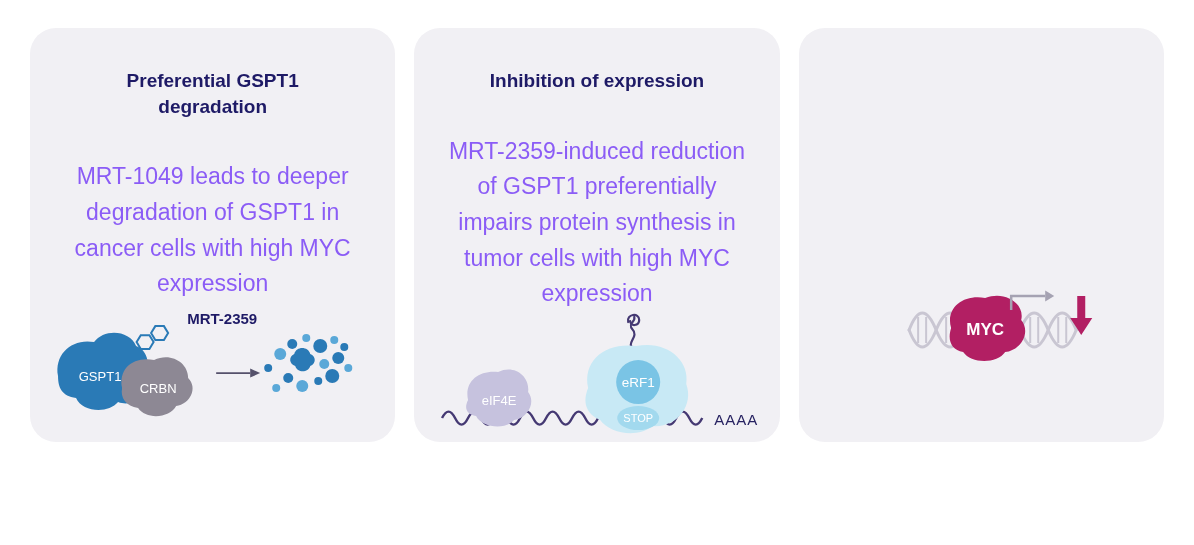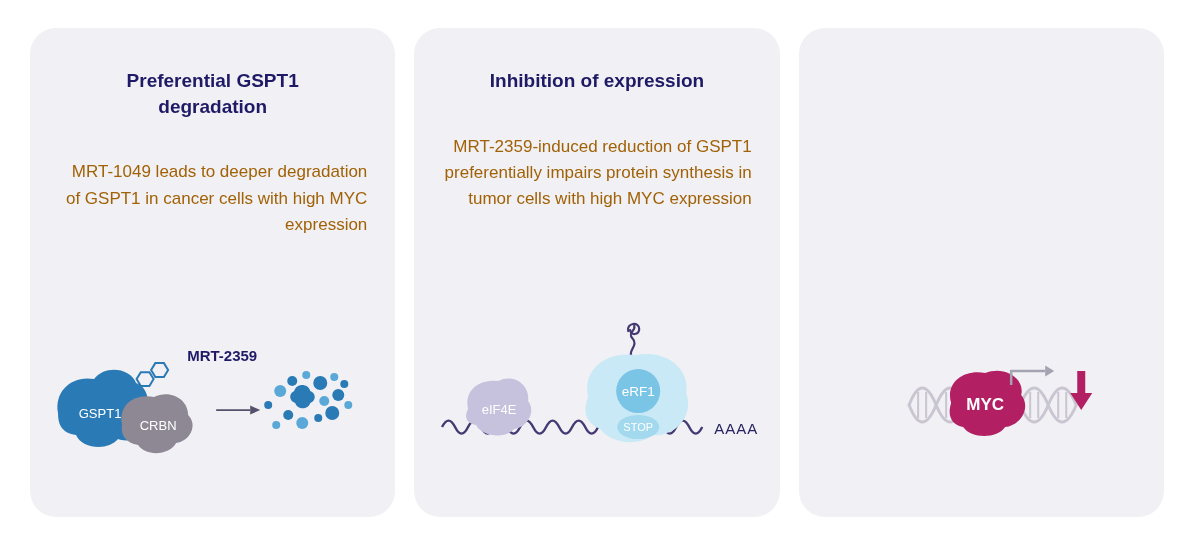--- a/index.html
+++ b/index.html
@@ -13,43 +13,43 @@
     display: flex;
     gap: 19px;
     padding: 28px 30px;
     width: 100%;
     height: 100%;
   }
   .card {
     flex: 1 1 0;
     background: #f1f0f4;
     border-radius: 26px;
-    height: 489px;
+    height: 414px;
     display: flex;
     flex-direction: column;
     align-items: center;
     padding-top: 40px;
     overflow: hidden;
   }
   .card-title {
     color: #1e1a66;
     font-size: 19px;
     font-weight: bold;
     text-align: center;
     line-height: 1.35;
     max-width: 270px;
   }
   .card-body {
-    color: #a16207;
-    font-size: 17px;
+    color: #8b5cf6;
+    font-size: 23px;
     line-height: 1.55;
     margin-top: 40px;
     padding: 0 28px;
     width: 100%;
-    text-align: right;
+    text-align: center;
   }
   .illustration {
     margin-top: auto;
     width: 100%;
     display: block;
   }
   .illus-1 { margin-bottom: 38px; }
   .illus-2 { margin-bottom: 26px; }
   .illus-3 { margin-bottom: 50px; }
   svg { display: block; width: 100%; height: auto; }

